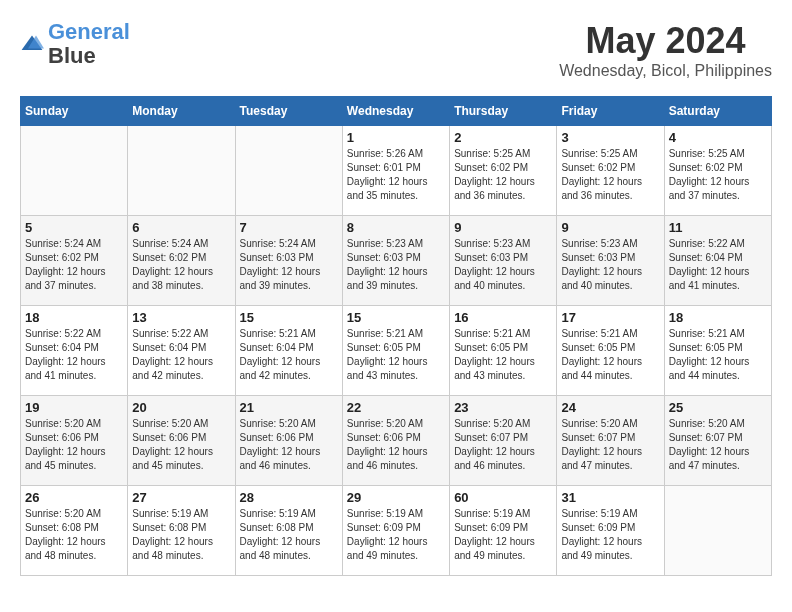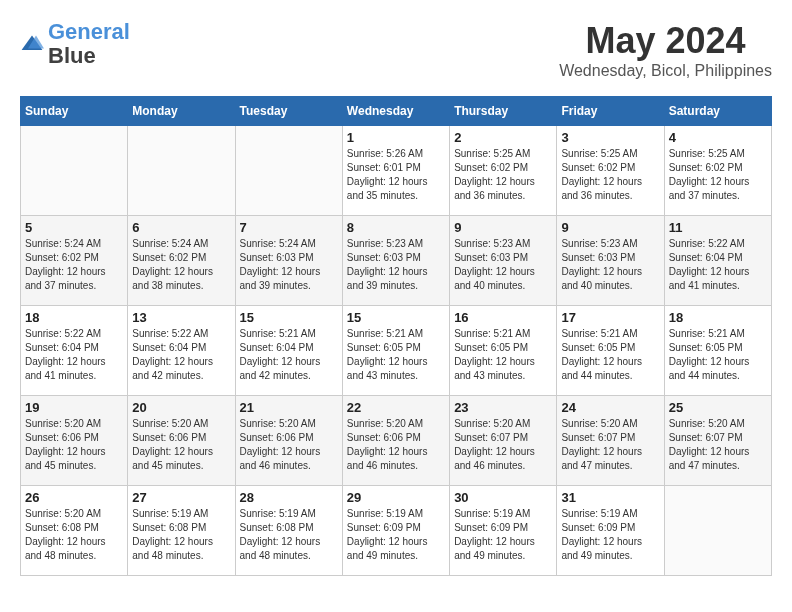--- a/index.html
+++ b/index.html
@@ -299,21 +299,21 @@
           Sunrise: 5:19 AM<br>Sunset: 6:08 PM<br>Daylight: 12 hours and 48 minutes.
         </div>
         </td>
         <td>
           <div class="day-num">29</div>
         <div class="day-info">
           Sunrise: 5:19 AM<br>Sunset: 6:09 PM<br>Daylight: 12 hours and 49 minutes.
         </div>
         </td>
         <td>
-          <div class="day-num">30</div>
+          <div class="day-num">60</div>
         <div class="day-info">
           Sunrise: 5:19 AM<br>Sunset: 6:09 PM<br>Daylight: 12 hours and 49 minutes.
         </div>
         </td>
         <td>
           <div class="day-num">31</div>
         <div class="day-info">
           Sunrise: 5:19 AM<br>Sunset: 6:09 PM<br>Daylight: 12 hours and 49 minutes.
         </div>
         </td>

